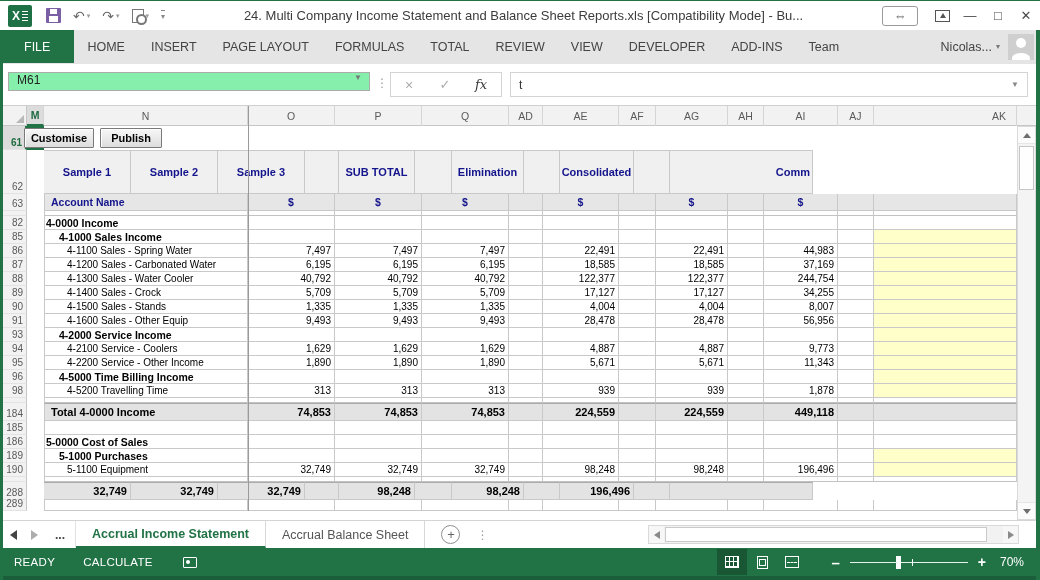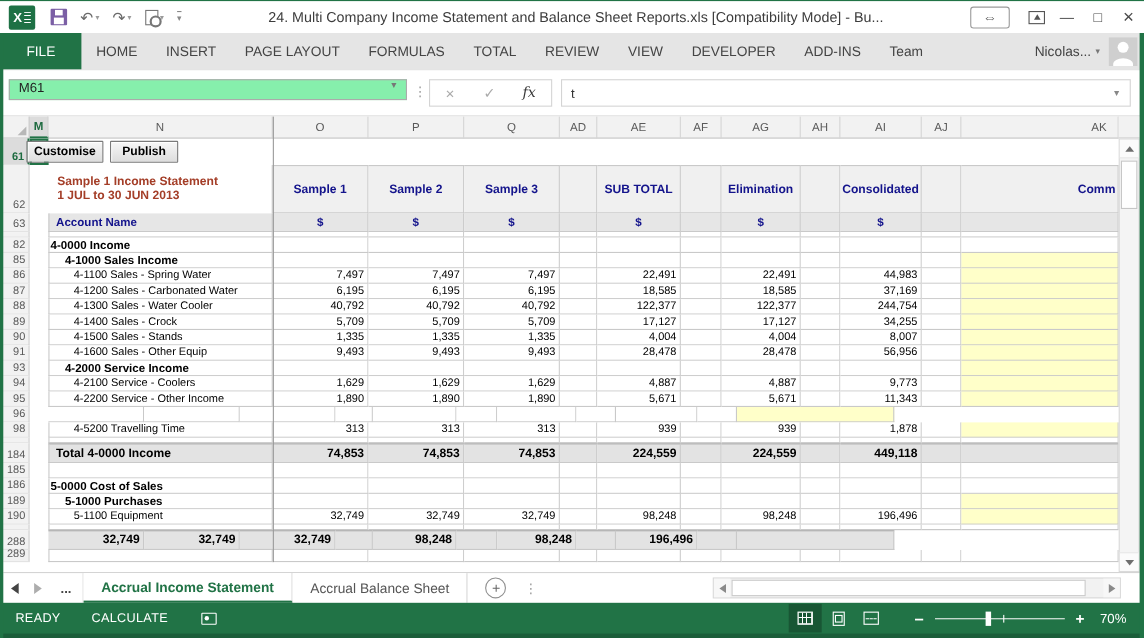--- a/index.html
+++ b/index.html
@@ -299,24 +299,20 @@
         <div class="selcell">
           <span class="tri-l"></span>
         </div>
         <button class="xlsbtn b1">Customise</button>
         <button class="xlsbtn b2">Publish</button>
       </div>
 
       <div class="srow r62">
         <div class="gut">62</div>
         <div class="cw-M mcol"></div>
-        <div class="cell cw-N titlecell">
-          <span class="rep-title">Sample 1 Income Statement</span>
-          <span class="rep-title">1 JUL to 30 JUN 2013</span>
-        </div>
         <div class="hcell cw-O">Sample 1</div>
         <div class="hcell cw-P">Sample 2</div>
         <div class="hcell cw-Q">Sample 3</div>
         <div class="hcell cw-AD"></div>
         <div class="hcell cw-AE">SUB TOTAL</div>
         <div class="hcell cw-AF"></div>
         <div class="hcell cw-AG">Elimination</div>
         <div class="hcell cw-AH"></div>
         <div class="hcell cw-AI">Consolidated</div>
         <div class="hcell cw-AJ"></div>
@@ -528,20 +524,21 @@
           <div class="cell cw-AF sp"></div>
           <div class="cell cw-AG money">5,671</div>
           <div class="cell cw-AH sp"></div>
           <div class="cell cw-AI money">11,343</div>
           <div class="cell cw-AJ sp"></div>
           <div class="cell cw-AK cmt yellow"></div>
         </div>
         <div class="srow t-group">
           <div class="gut">96</div>
           <div class="cw-M mcol"></div>
+          <div class="cell cw-N lbl lb-group">4-5000 Time Billing Income</div>
           <div class="cell cw-O money"></div>
           <div class="cell cw-P money"></div>
           <div class="cell cw-Q money"></div>
           <div class="cell cw-AD sp"></div>
           <div class="cell cw-AE money"></div>
           <div class="cell cw-AF sp"></div>
           <div class="cell cw-AG money"></div>
           <div class="cell cw-AH sp"></div>
           <div class="cell cw-AI money"></div>
           <div class="cell cw-AJ sp"></div>

